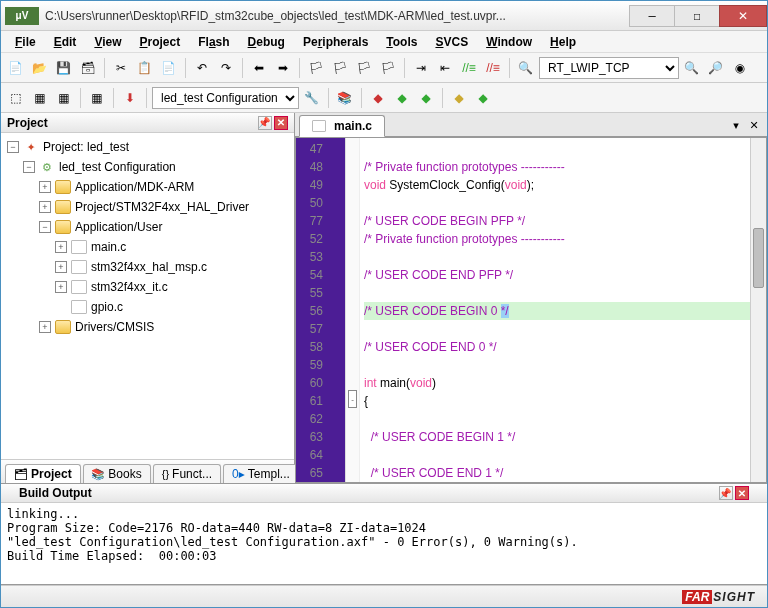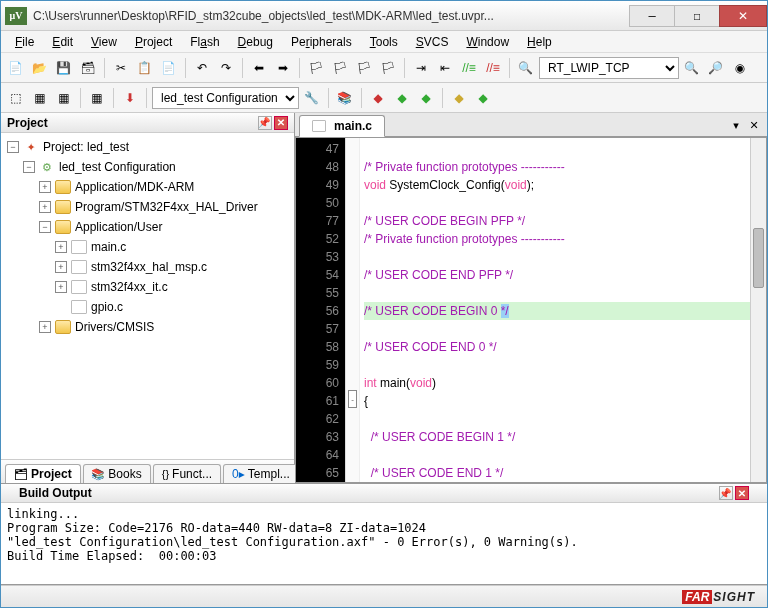--- a/index.html
+++ b/index.html
@@ -1,25 +1,25 @@
 <!DOCTYPE html>
 <html><head>
 <meta charset="utf-8">
 <style>
 * { margin: 0; padding: 0; box-sizing: border-box; font-family: "Segoe UI", Tahoma, sans-serif; font-size: 12px; }
 body { width: 768px; height: 608px; background: #f0f0f0; display: flex; flex-direction: column; border: 1px solid #4a90c0; overflow: hidden; }
 
 .titlebar { height: 30px; background: linear-gradient(#fff, #e8e8e8); display: flex; align-items: center; padding: 0 0 0 4px; border-bottom: 1px solid #ccc; }
-.titlebar-icon { width: 22px; height: 18px; background: #4a7a3a; color: #fff; font-size: 10px; font-weight: bold; display: flex; align-items: center; justify-content: center; margin-right: 6px; font-family: Liberation Serif, serif; }
+.titlebar-icon { width: 34px; height: 18px; background: #4a7a3a; color: #fff; font-size: 10px; font-weight: bold; display: flex; align-items: center; justify-content: center; margin-right: 6px; }
 .titlebar-text { flex: 1; color: #333; font-size: 12px; }
 .win-btn { width: 46px; height: 22px; display: flex; align-items: center; justify-content: center; border: 1px solid #bbb; background: #e8e8e8; margin-left: -1px; cursor: pointer; }
 .win-btn.close { background: #c8504f; color: #fff; border-color: #a03f3e; width: 48px; }
 .win-btn.min, .win-btn.max { font-family: monospace; }
 
-.menubar { height: 22px; background: #f5f5f5; display: flex; align-items: center; padding: 0 6px; gap: 2px; border-bottom: 1px solid #ddd; }
+.menubar { height: 22px; background: #f5f5f5; display: flex; align-items: center; padding: 0 6px; gap: 2px; border-bottom: 1px solid #ddd; font-weight: bold; }
 .menu-item { padding: 2px 8px; cursor: pointer; }
 .menu-item u { text-decoration: underline; }
 
 .toolbar { height: 30px; background: #f5f5f5; display: flex; align-items: center; padding: 2px 4px; gap: 2px; border-bottom: 1px solid #ccc; }
 .tb-btn { width: 22px; height: 22px; display: flex; align-items: center; justify-content: center; cursor: pointer; border: 1px solid transparent; border-radius: 2px; }
 .tb-sep { width: 1px; height: 20px; background: #ccc; margin: 0 3px; }
 .tb-select { height: 22px; border: 1px solid #aaa; background: #fff; padding: 0 4px; min-width: 140px; }
 
 .main { flex: 1; display: flex; overflow: hidden; }
 .left { width: 294px; display: flex; flex-direction: column; border-right: 1px solid #999; background: #fff; }
@@ -44,21 +44,21 @@
 .btab.active { background: #fff; font-weight: bold; }
 
 .right { flex: 1; display: flex; flex-direction: column; background: #eee; }
 .tabbar { height: 24px; display: flex; align-items: flex-end; padding: 2px 4px 0 4px; gap: 2px; border-bottom: 1px solid #999; background: #e8e8e8; }
 .tab { padding: 3px 12px; background: #fff; border: 1px solid #999; border-bottom: 1px solid #fff; border-radius: 3px 3px 0 0; cursor: pointer; display: flex; align-items: center; gap: 4px; margin-bottom: -1px; }
 .tab .fi { width: 14px; height: 12px; }
 .tabbar .spacer { flex: 1; }
 .tab-ctl { width: 14px; height: 14px; font-size: 11px; display: flex; align-items: center; justify-content: center; cursor: pointer; margin: 0 2px 4px 0; }
 
 .editor { flex: 1; display: flex; background: #fff; overflow: hidden; border: 1px solid #999; margin: 0; }
-.gutter { width: 50px; background: #000000; border-right: 1px solid #ddd; text-align: right; padding: 2px 6px 2px 2px; font-family: Consolas, monospace; color: #888; }
+.gutter { width: 50px; background: #4c1d95; border-right: 1px solid #ddd; text-align: right; padding: 2px 22px 2px 2px; font-family: Consolas, monospace; color: #888; }
 .gutter div { height: 18px; line-height: 18px; }
 .fold-col { width: 14px; background: #fafafa; border-right: 1px solid #eee; }
 .fold-col div { height: 18px; display: flex; align-items: center; justify-content: center; }
 .fold-mark { width: 9px; height: 9px; border: 1px solid #888; font-size: 8px; line-height: 7px; text-align: center; color: #555; background: #fff; }
 .code { flex: 1; font-family: Consolas, "Courier New", monospace; font-size: 13px; padding: 2px 0 2px 4px; overflow: hidden; }
 .code div { height: 18px; line-height: 18px; white-space: pre; }
 .code .cm { color: #a21caf; }
 .code .kw { color: #ec4899; }
 .code .hl { background: #d4f5d4; display: block; }
 .code .selcur { background: #9ad0f5; }
@@ -177,21 +177,21 @@
       <div class="tree-row">
           <span class="ind" style="width:32px"></span>
           <span class="tgl">+</span>
           <span class="fi folder"></span>
           <span>Application/MDK-ARM</span>
         </div>
       <div class="tree-row">
           <span class="ind" style="width:32px"></span>
           <span class="tgl">+</span>
           <span class="fi folder"></span>
-          <span>Program/STM32F4xx_HAL_Driver</span>
+          <span>Project/STM32F4xx_HAL_Driver</span>
         </div>
       <div class="tree-row">
           <span class="ind" style="width:32px"></span>
           <span class="tgl">−</span>
           <span class="fi folder"></span>
           <span>Application/User</span>
         </div>
       <div class="tree-row">
           <span class="ind" style="width:48px"></span>
           <span class="tgl">+</span>

